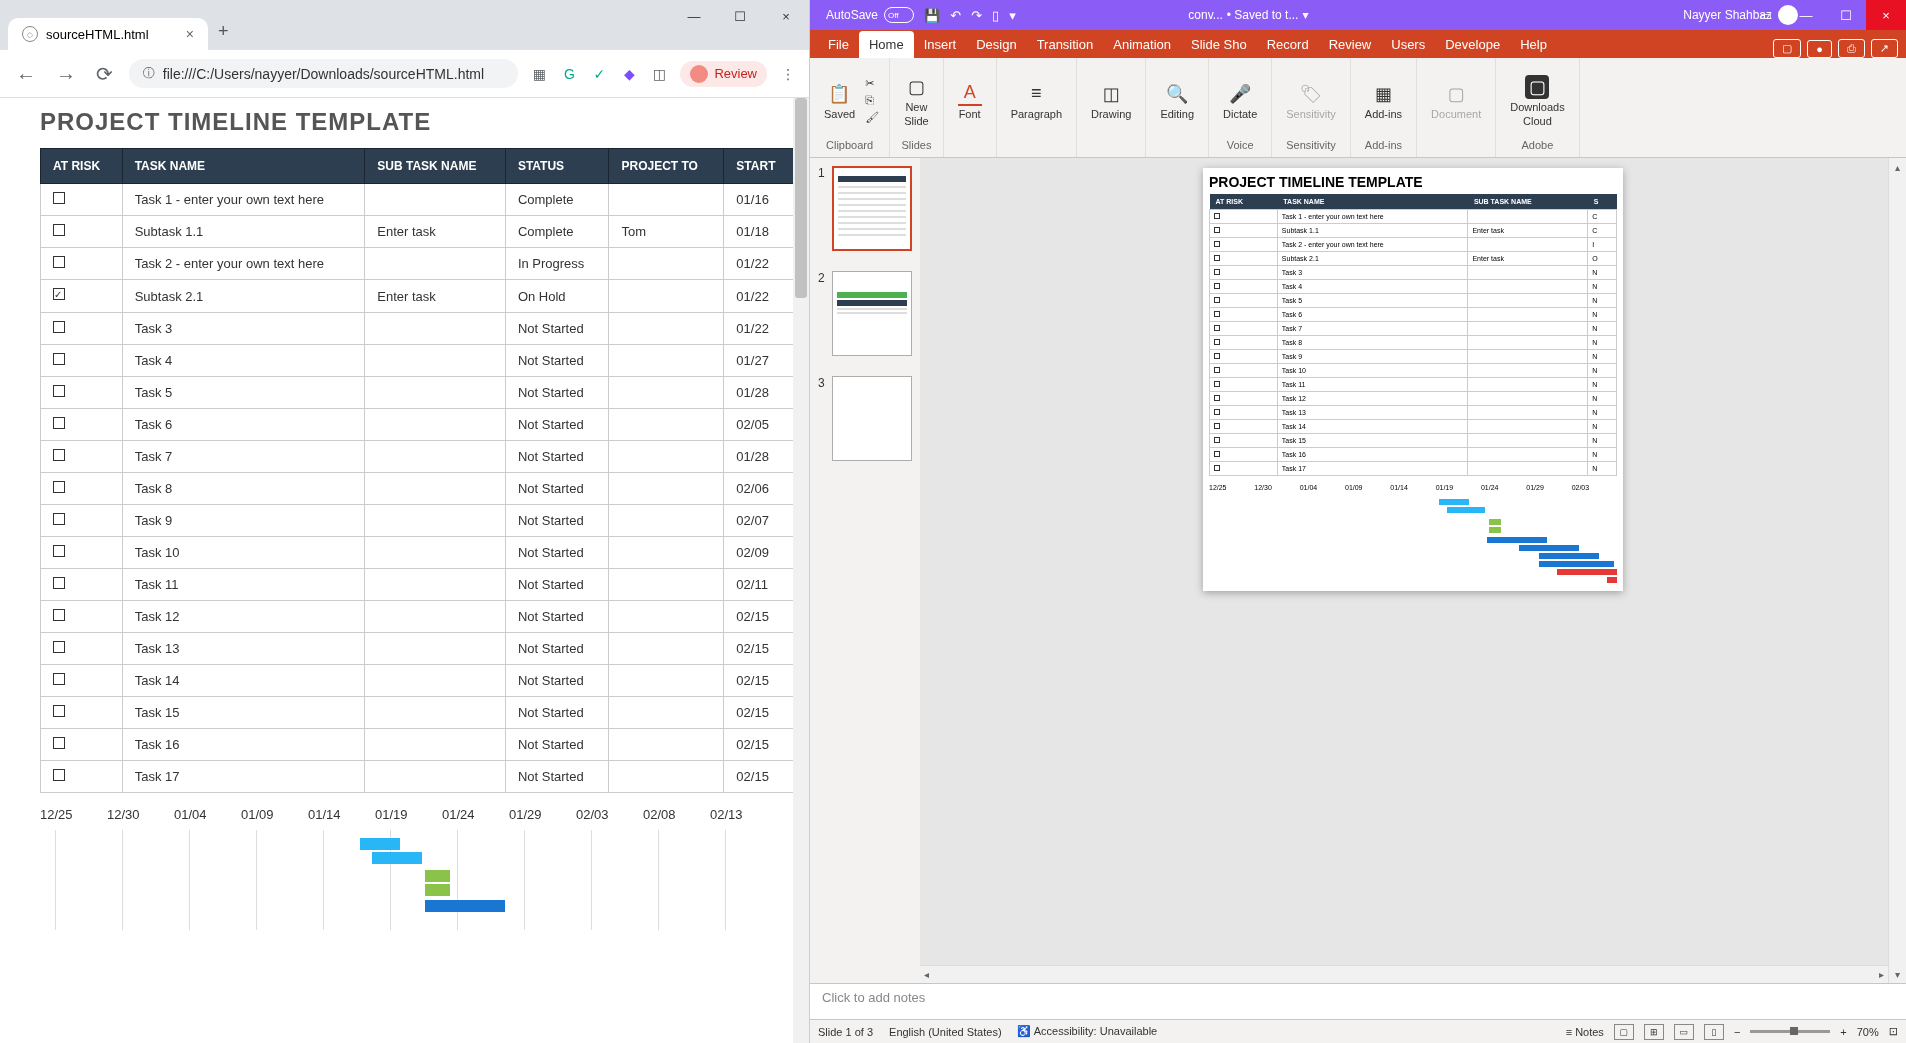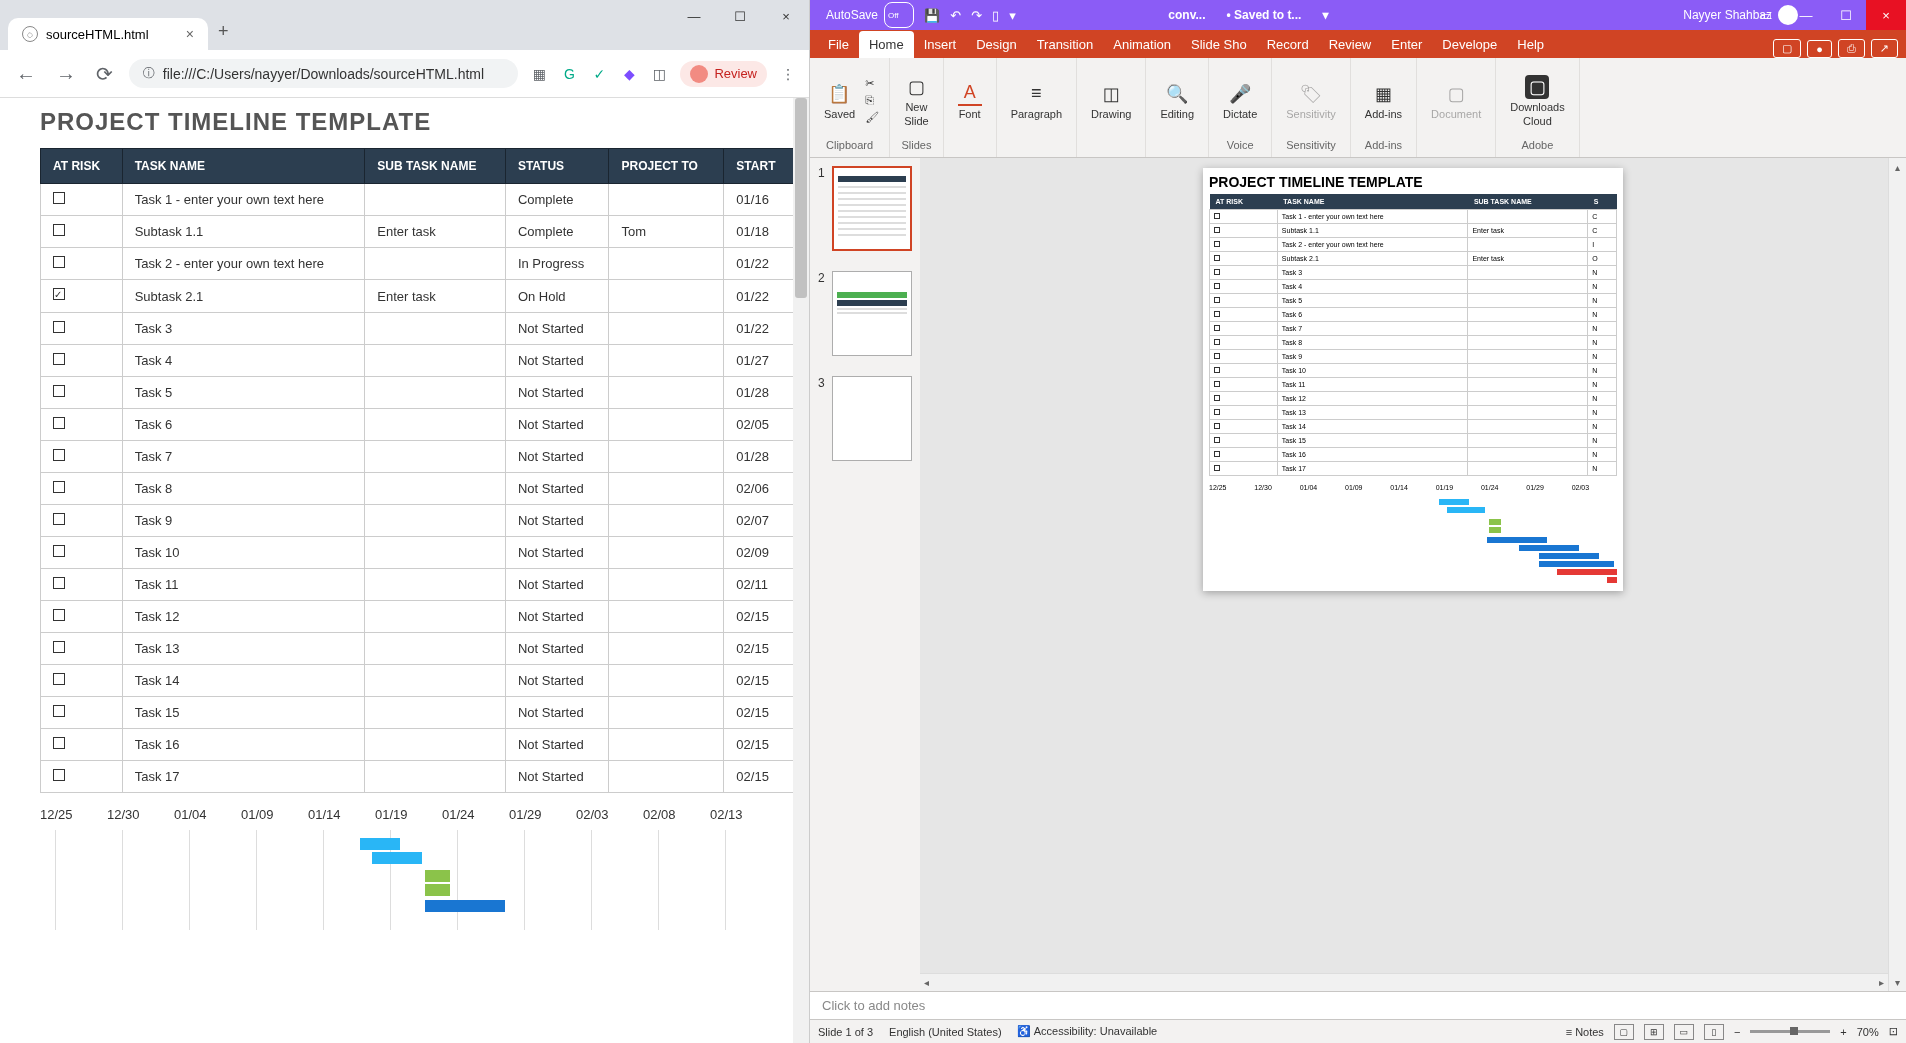--- a/index.html
+++ b/index.html
@@ -36,24 +36,24 @@
 .gantt-dates { display: flex; margin-top: 14px; font-size: 13px; color: #333; }
 .gantt-dates .tick { width: 67px; text-align: left; }
 .gantt-grid { position: relative; height: 100px; margin-top: 8px; }
 .gantt-grid .vline { position: absolute; top: 0; width: 1px; height: 100%; background: #ddd; }
 .gantt-bar { position: absolute; height: 12px; }
 
 
 .ppt { flex: 1; display: flex; flex-direction: column; background: #e6e6e6; }
 .ppt-titlebar { height: 30px; background: #8b5cf6; display: flex; align-items: center; color: #fff; font-size: 12px; padding: 0 16px; position: relative; }
 .ppt-autosave { display: flex; align-items: center; gap: 6px; }
-.ppt-autosave .toggle { width: 30px; height: 26px; border: 1px solid #fff; border-radius: 8px; display: flex; align-items: center; padding: 0 3px; font-size: 8px; }
+.ppt-autosave .toggle { width: 30px; height: 16px; border: 1px solid #fff; border-radius: 8px; display: flex; align-items: center; padding: 0 3px; font-size: 8px; }
 .ppt-qat { display: flex; gap: 10px; margin-left: 10px; }
 .ppt-qat .qicon { font-size: 13px; }
-.ppt-docname { position: absolute; left: 40%; transform: translateX(-50%); display: flex; gap: 21px; font-size: 12px; font-weight: bold; }
+.ppt-docname { position: absolute; left: 40%; transform: translateX(-50%); display: flex; gap: 4px; font-size: 12px; }
 .ppt-user { position: absolute; right: 108px; display: flex; align-items: center; gap: 6px; font-size: 12px; }
 .ppt-user .uavatar { width: 20px; height: 20px; border-radius: 50%; background: #fff; }
 .ppt-winbtns { position: absolute; right: 0; display: flex; gap: 0; }
 .ppt-winbtns > div { width: 40px; height: 30px; display: flex; align-items: center; justify-content: center; font-size: 13px; }
 .ppt-winbtns .close { background: #e81123; }
 
 .ppt-ribbon-tabs { height: 28px; background: #d04424; display: flex; align-items: flex-end; color: #fff; font-size: 13px; padding-left: 8px; position: relative; }
 .ppt-ribbon-tabs .rtab { padding: 6px 10px; cursor: pointer; }
 .ppt-ribbon-tabs .rtab.active { background: #fff; color: #333; border-radius: 4px 4px 0 0; }
 .ppt-ribbon-tabs .rright { position: absolute; right: 8px; display: flex; gap: 6px; align-items: center; }
@@ -88,21 +88,21 @@
 .ppt-slide-gantt { margin-top: 8px; font-size: 7px; }
 .ppt-slide-gantt .sdates { display: flex; }
 .ppt-slide-gantt .sdates .stick { flex: 1; text-align: left; }
 .ppt-slide-gantt .sbars { position: relative; height: 90px; margin-top: 4px; }
 .ppt-slide-gantt .sbar { position: absolute; height: 6px; }
 
 .ppt-sb-v { position: absolute; right: 0; top: 0; width: 18px; height: 100%; background: #f1f1f1; border-left: 1px solid #ddd; display: flex; flex-direction: column; align-items: center; }
 .ppt-sb-v .arrow { height: 18px; font-size: 10px; color: #666; display: flex; align-items: center; }
 .ppt-sb-h { position: absolute; bottom: 0; left: 0; right: 18px; height: 18px; background: #f1f1f1; border-top: 1px solid #ddd; display: flex; align-items: center; }
 
-.ppt-notes { height: 28px; background: #fff; border-top: 1px solid #c8c6c4; padding: 6px 12px; font-size: 13px; color: #888; }
+.ppt-notes { height: 36px; background: #fff; border-top: 1px solid #c8c6c4; padding: 6px 12px; font-size: 13px; color: #888; }
 .ppt-status { height: 24px; background: #f3f2f1; border-top: 1px solid #c8c6c4; display: flex; align-items: center; font-size: 11px; color: #333; padding: 0 8px; gap: 16px; position: relative; }
 .ppt-status .sright { position: absolute; right: 8px; display: flex; align-items: center; gap: 10px; }
 .ppt-status .viewbtn { width: 20px; height: 16px; border: 1px solid #888; font-size: 9px; display: flex; align-items: center; justify-content: center; }
 .ppt-status .zoomslider { width: 80px; height: 3px; background: #999; position: relative; }
 .ppt-status .zoomslider::after { content: ""; position: absolute; left: 50%; top: -3px; width: 8px; height: 8px; background: #666; }
 </style>
 </head>
 <body>
 
 <div class="chrome">
@@ -385,21 +385,21 @@
   <div class="ppt-ribbon-tabs" id="ppt-tabs">
     <div class="rtab">File</div>
       <div class="rtab active">Home</div>
       <div class="rtab">Insert</div>
       <div class="rtab">Design</div>
       <div class="rtab">Transition</div>
       <div class="rtab">Animation</div>
       <div class="rtab">Slide Sho</div>
       <div class="rtab">Record</div>
       <div class="rtab">Review</div>
-      <div class="rtab">Enter</div>
+      <div class="rtab">Users</div>
       <div class="rtab">Develope</div>
       <div class="rtab">Help</div>
       <div class="rright">
       <span class="rbtn">▢</span>
       <span class="rbtn">●</span>
       <span class="rbtn">⎙</span>
       <span class="rbtn">↗</span>
     </div>
   </div>
 

